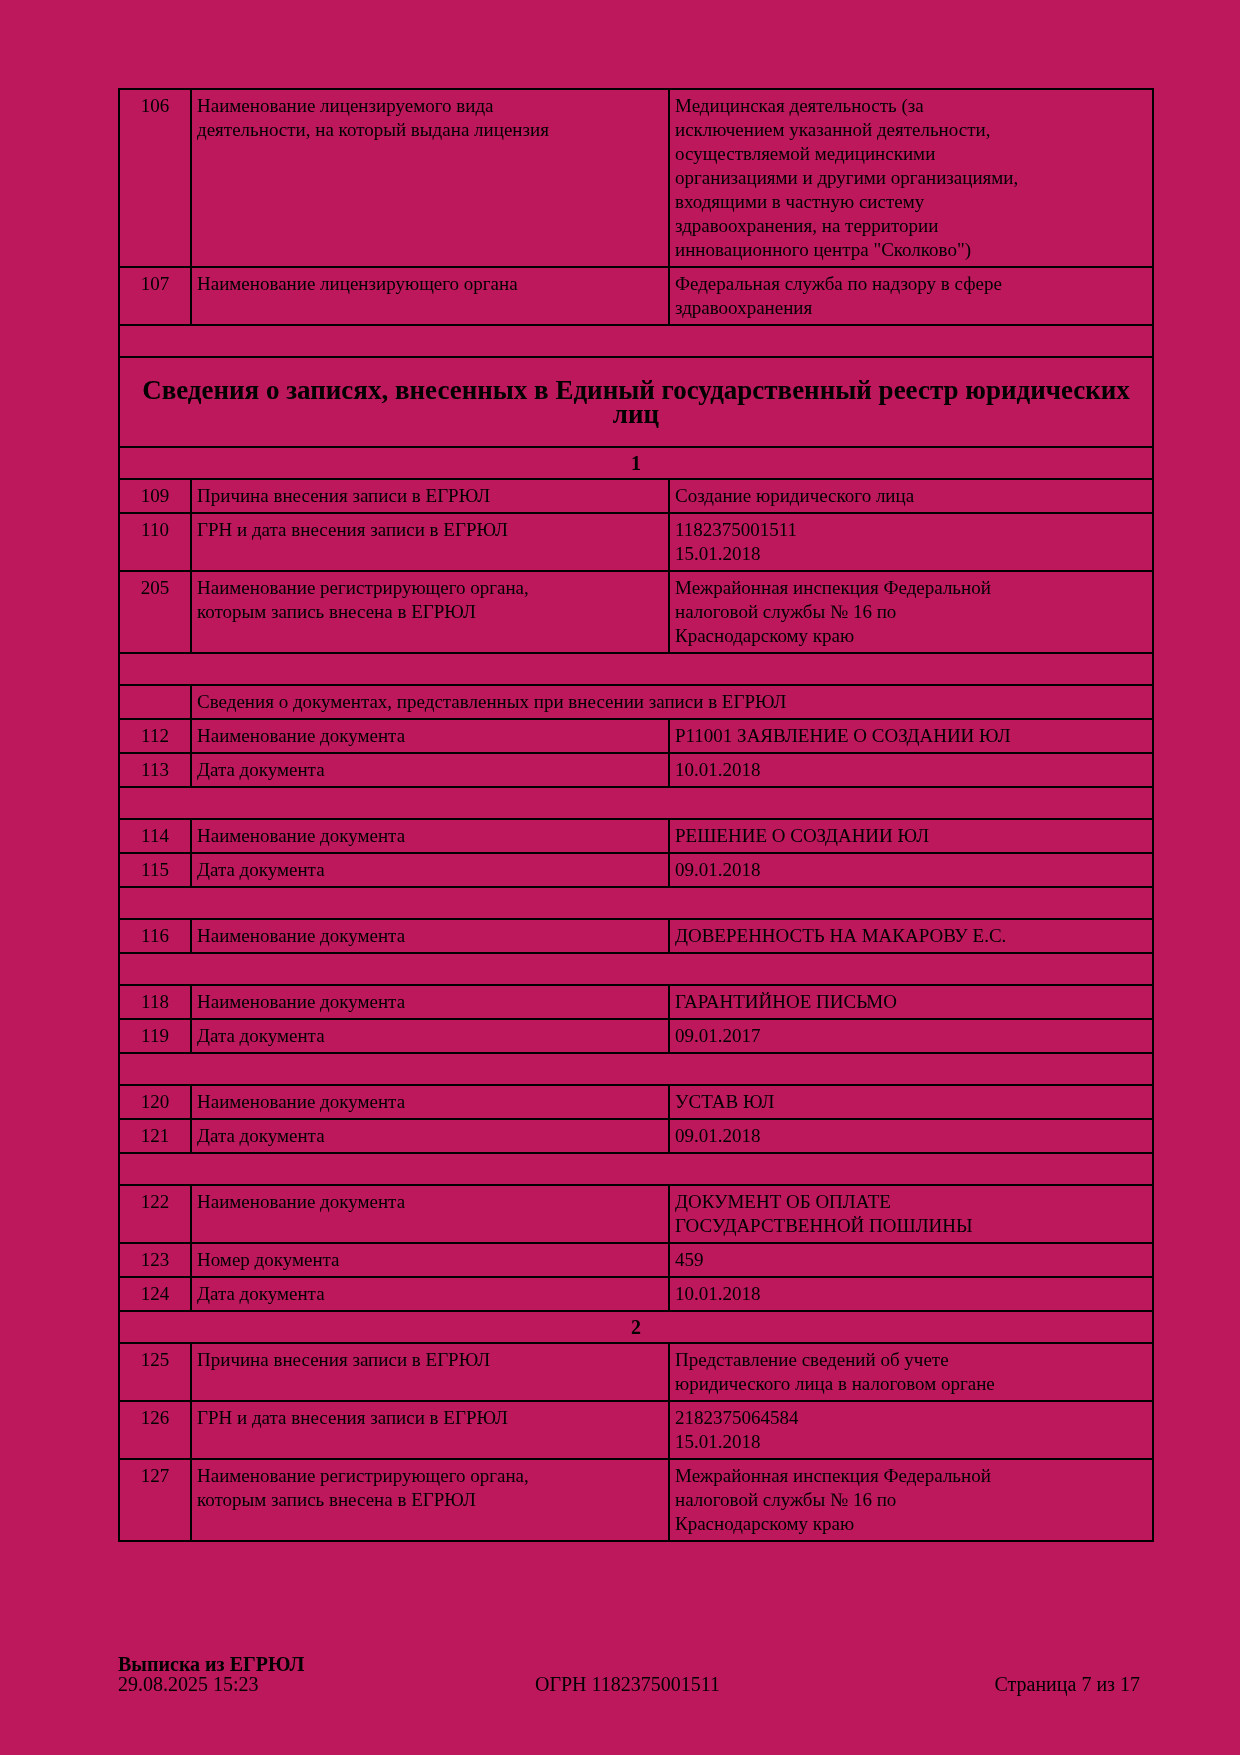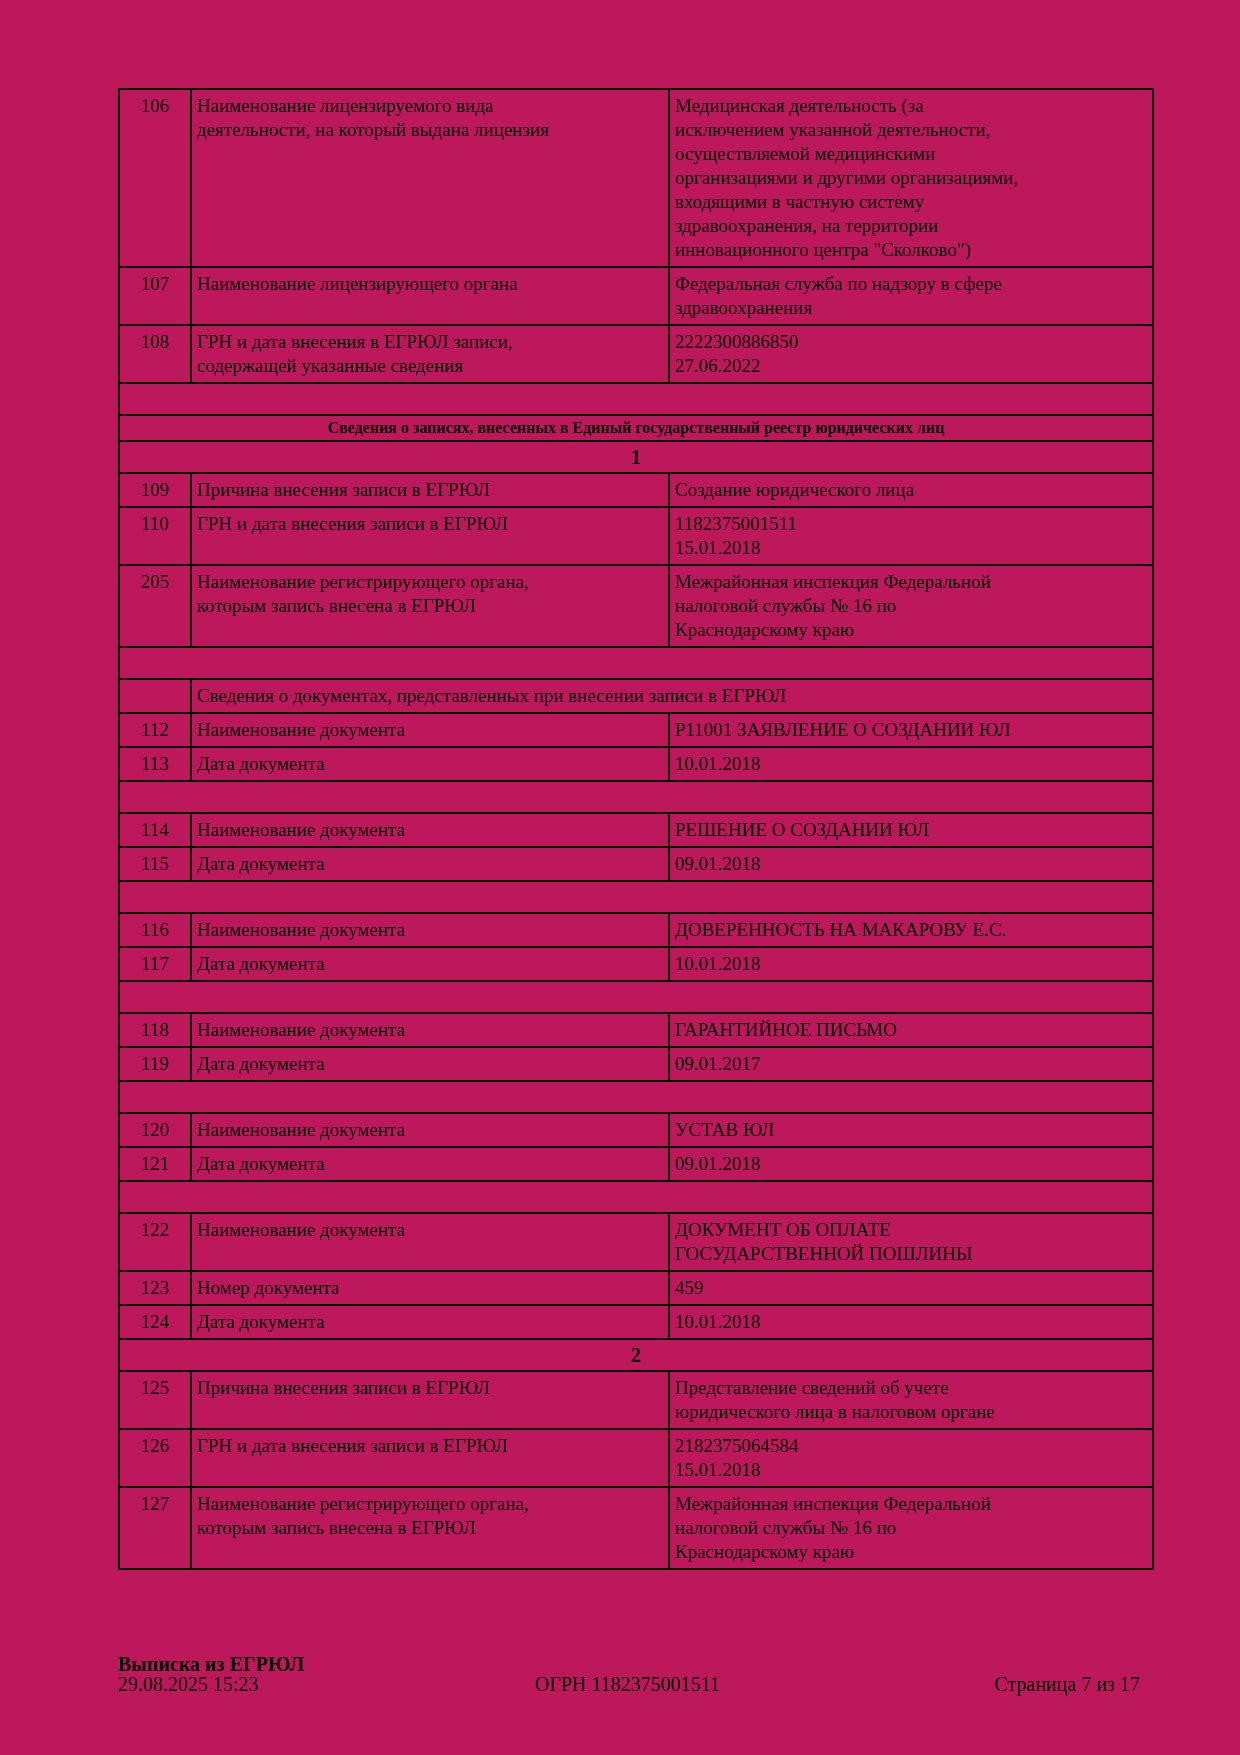--- a/index.html
+++ b/index.html
@@ -34,22 +34,22 @@
   td.c-num{text-align:center;padding:4px 2px;}
   td.c-spacer{
     border-top:none;border-bottom:none;
     border-left:2px solid #000;border-right:2px solid #000;
     height:30px;
     padding:0;
   }
   tr.r-section td{
     font-weight:bold;
     text-align:center;
-    font-size:16px;
-    padding:0 4px;
+    font-size:27px;
+    padding:20px 4px;
   }
   tr.r-group td{
     font-weight:bold;
     text-align:center;
     font-size:20px;
     padding:3px 4px;
   }
   .footer{
     position:absolute;
     left:118px;right:88px;top:1654px;
@@ -89,27 +89,20 @@
 входящими в частную систему
 здравоохранения, на территории
 инновационного центра "Сколково")</td>
         </tr>
         <tr class="r-data">
           <td class="c-num">107</td>
           <td class="c-label">Наименование лицензирующего органа</td>
           <td class="c-value">Федеральная служба по надзору в сфере
 здравоохранения</td>
         </tr>
-        <tr class="r-data">
-          <td class="c-num">108</td>
-          <td class="c-label">ГРН и дата внесения в ЕГРЮЛ записи,
-содержащей указанные сведения</td>
-          <td class="c-value">2222300886850
-27.06.2022</td>
-        </tr>
         <tr class="r-spacer">
           <td class="c-spacer" colspan="3"></td>
         </tr>
         <tr class="r-section">
           <td class="c-section" colspan="3">Сведения о записях, внесенных в Единый государственный реестр юридических лиц</td>
         </tr>
         <tr class="r-group">
           <td class="c-group" colspan="3">1</td>
         </tr>
         <tr class="r-data">
@@ -161,25 +154,20 @@
           <td class="c-label">Дата документа</td>
           <td class="c-value">09.01.2018</td>
         </tr>
         <tr class="r-spacer">
           <td class="c-spacer" colspan="3"></td>
         </tr>
         <tr class="r-data">
           <td class="c-num">116</td>
           <td class="c-label">Наименование документа</td>
           <td class="c-value">ДОВЕРЕННОСТЬ НА МАКАРОВУ Е.С.</td>
-        </tr>
-        <tr class="r-data">
-          <td class="c-num">117</td>
-          <td class="c-label">Дата документа</td>
-          <td class="c-value">10.01.2018</td>
         </tr>
         <tr class="r-spacer">
           <td class="c-spacer" colspan="3"></td>
         </tr>
         <tr class="r-data">
           <td class="c-num">118</td>
           <td class="c-label">Наименование документа</td>
           <td class="c-value">ГАРАНТИЙНОЕ ПИСЬМО</td>
         </tr>
         <tr class="r-data">

